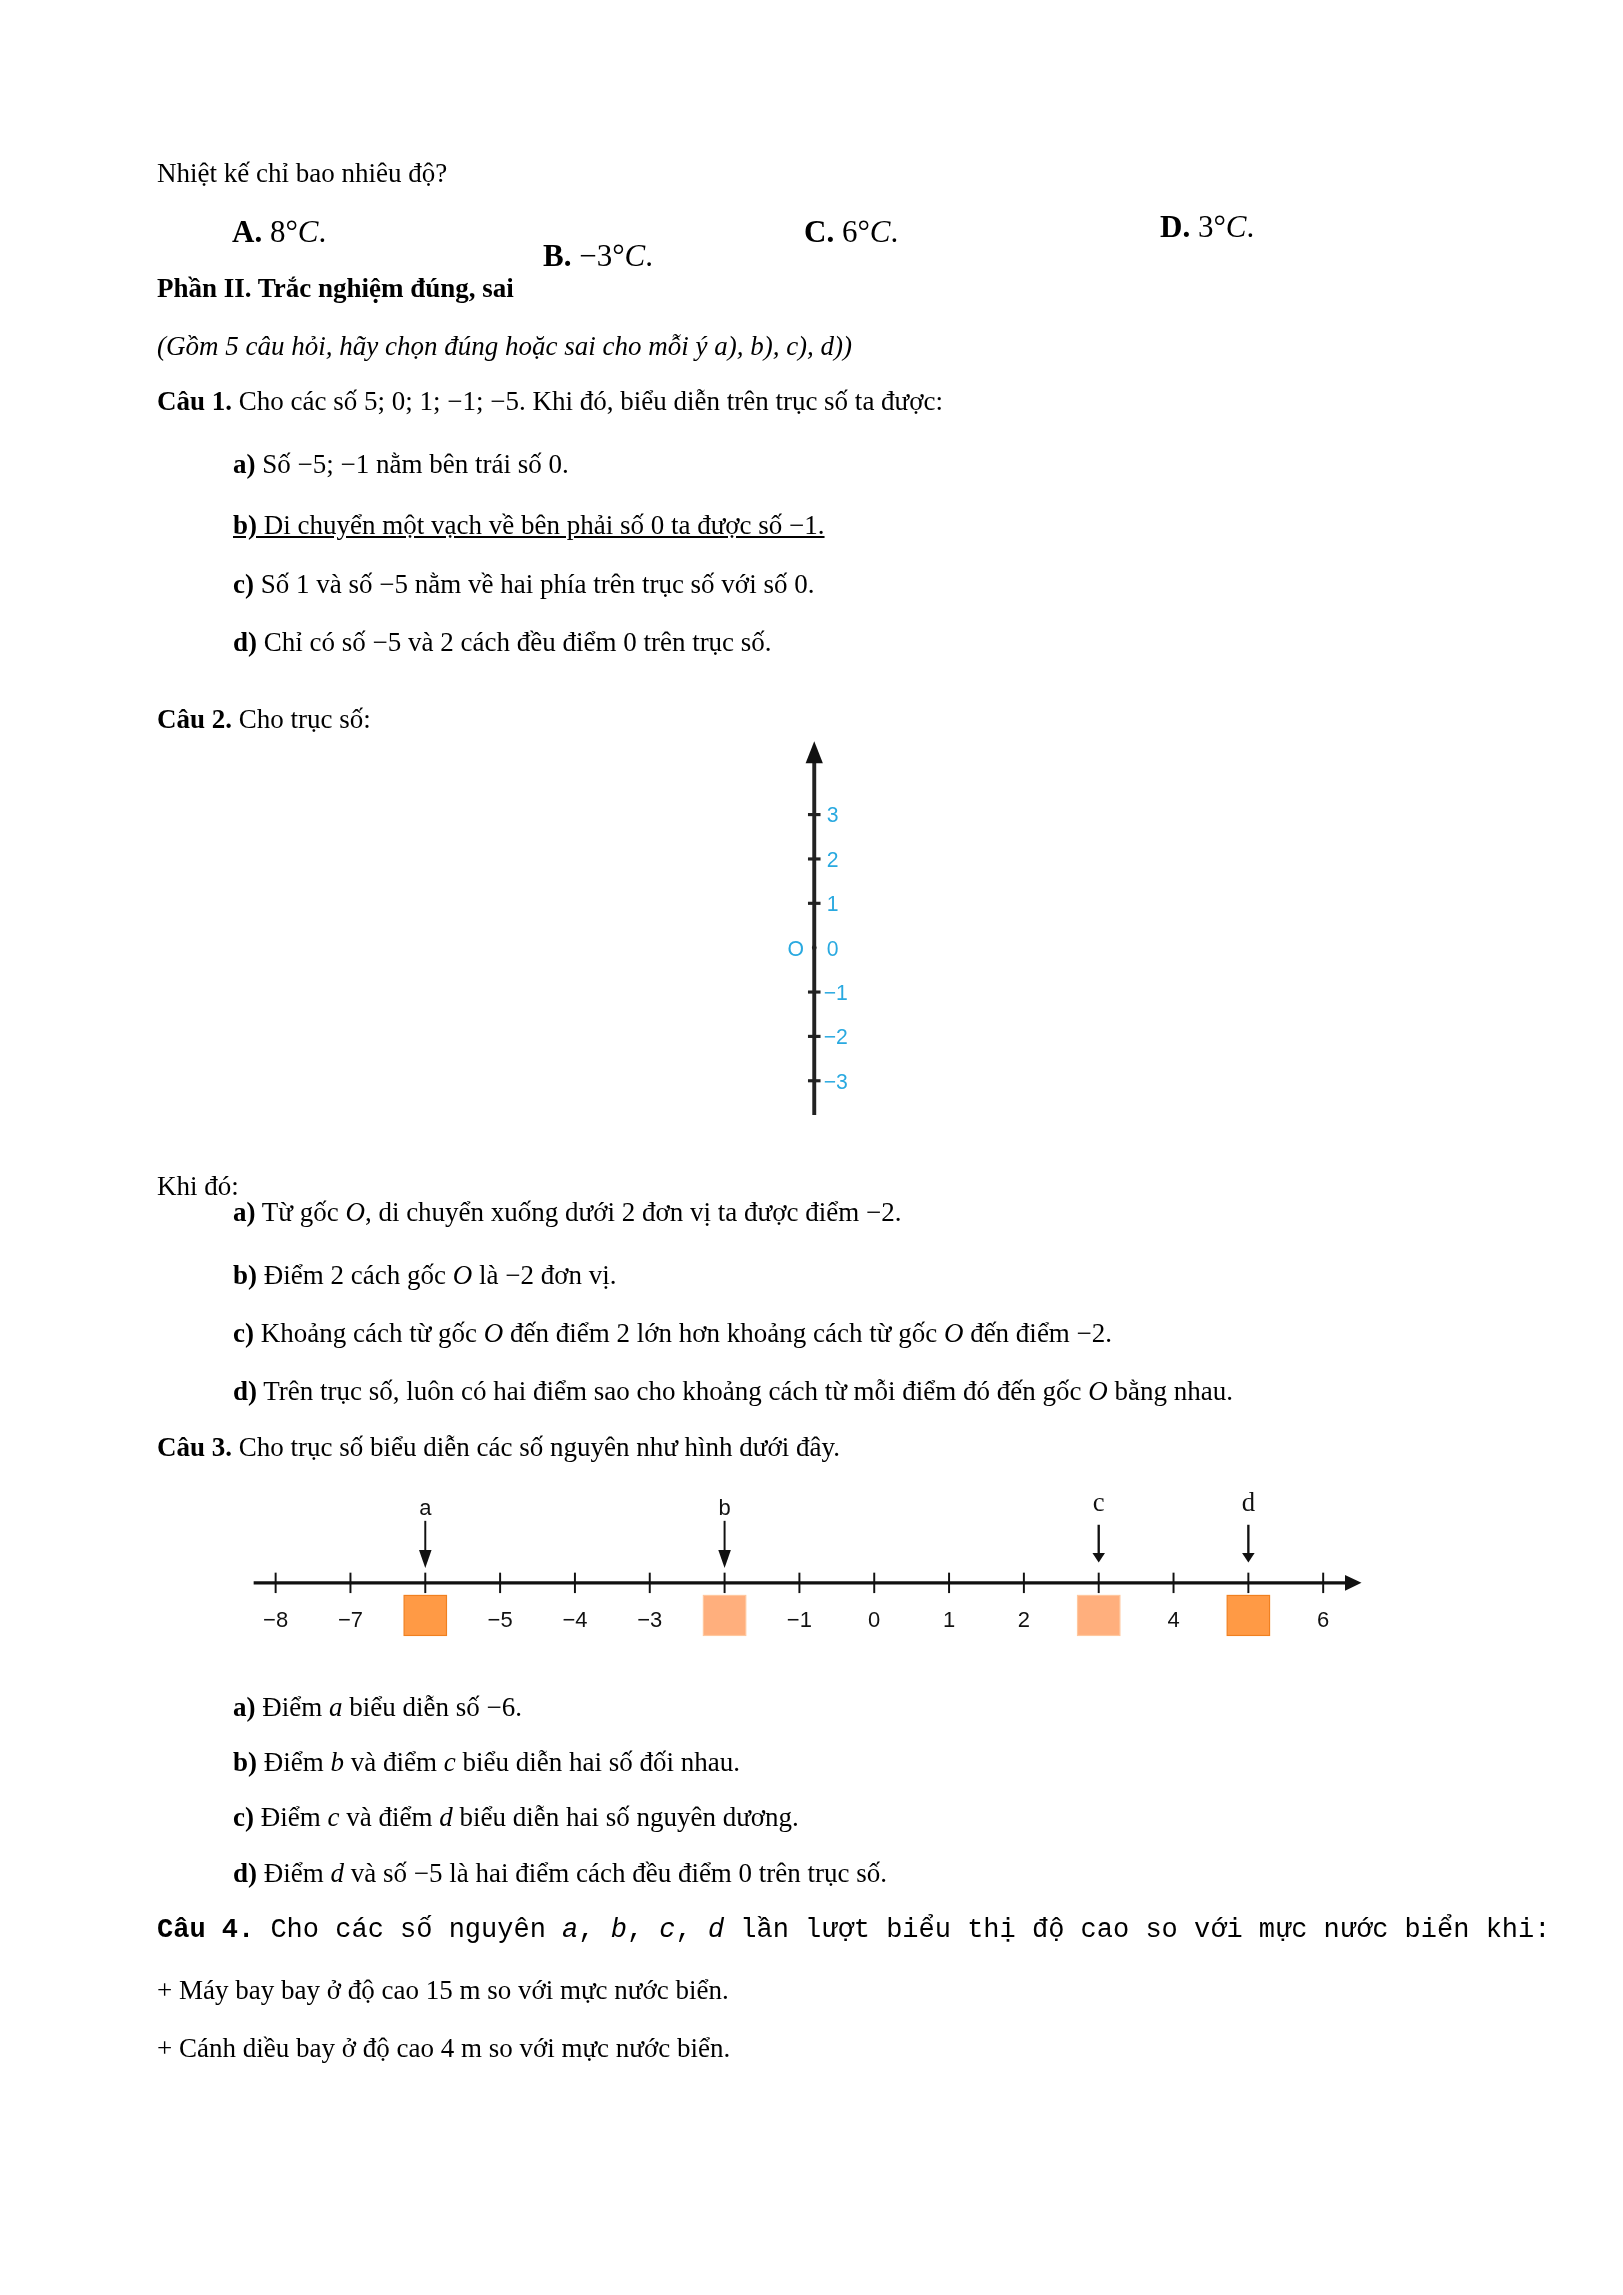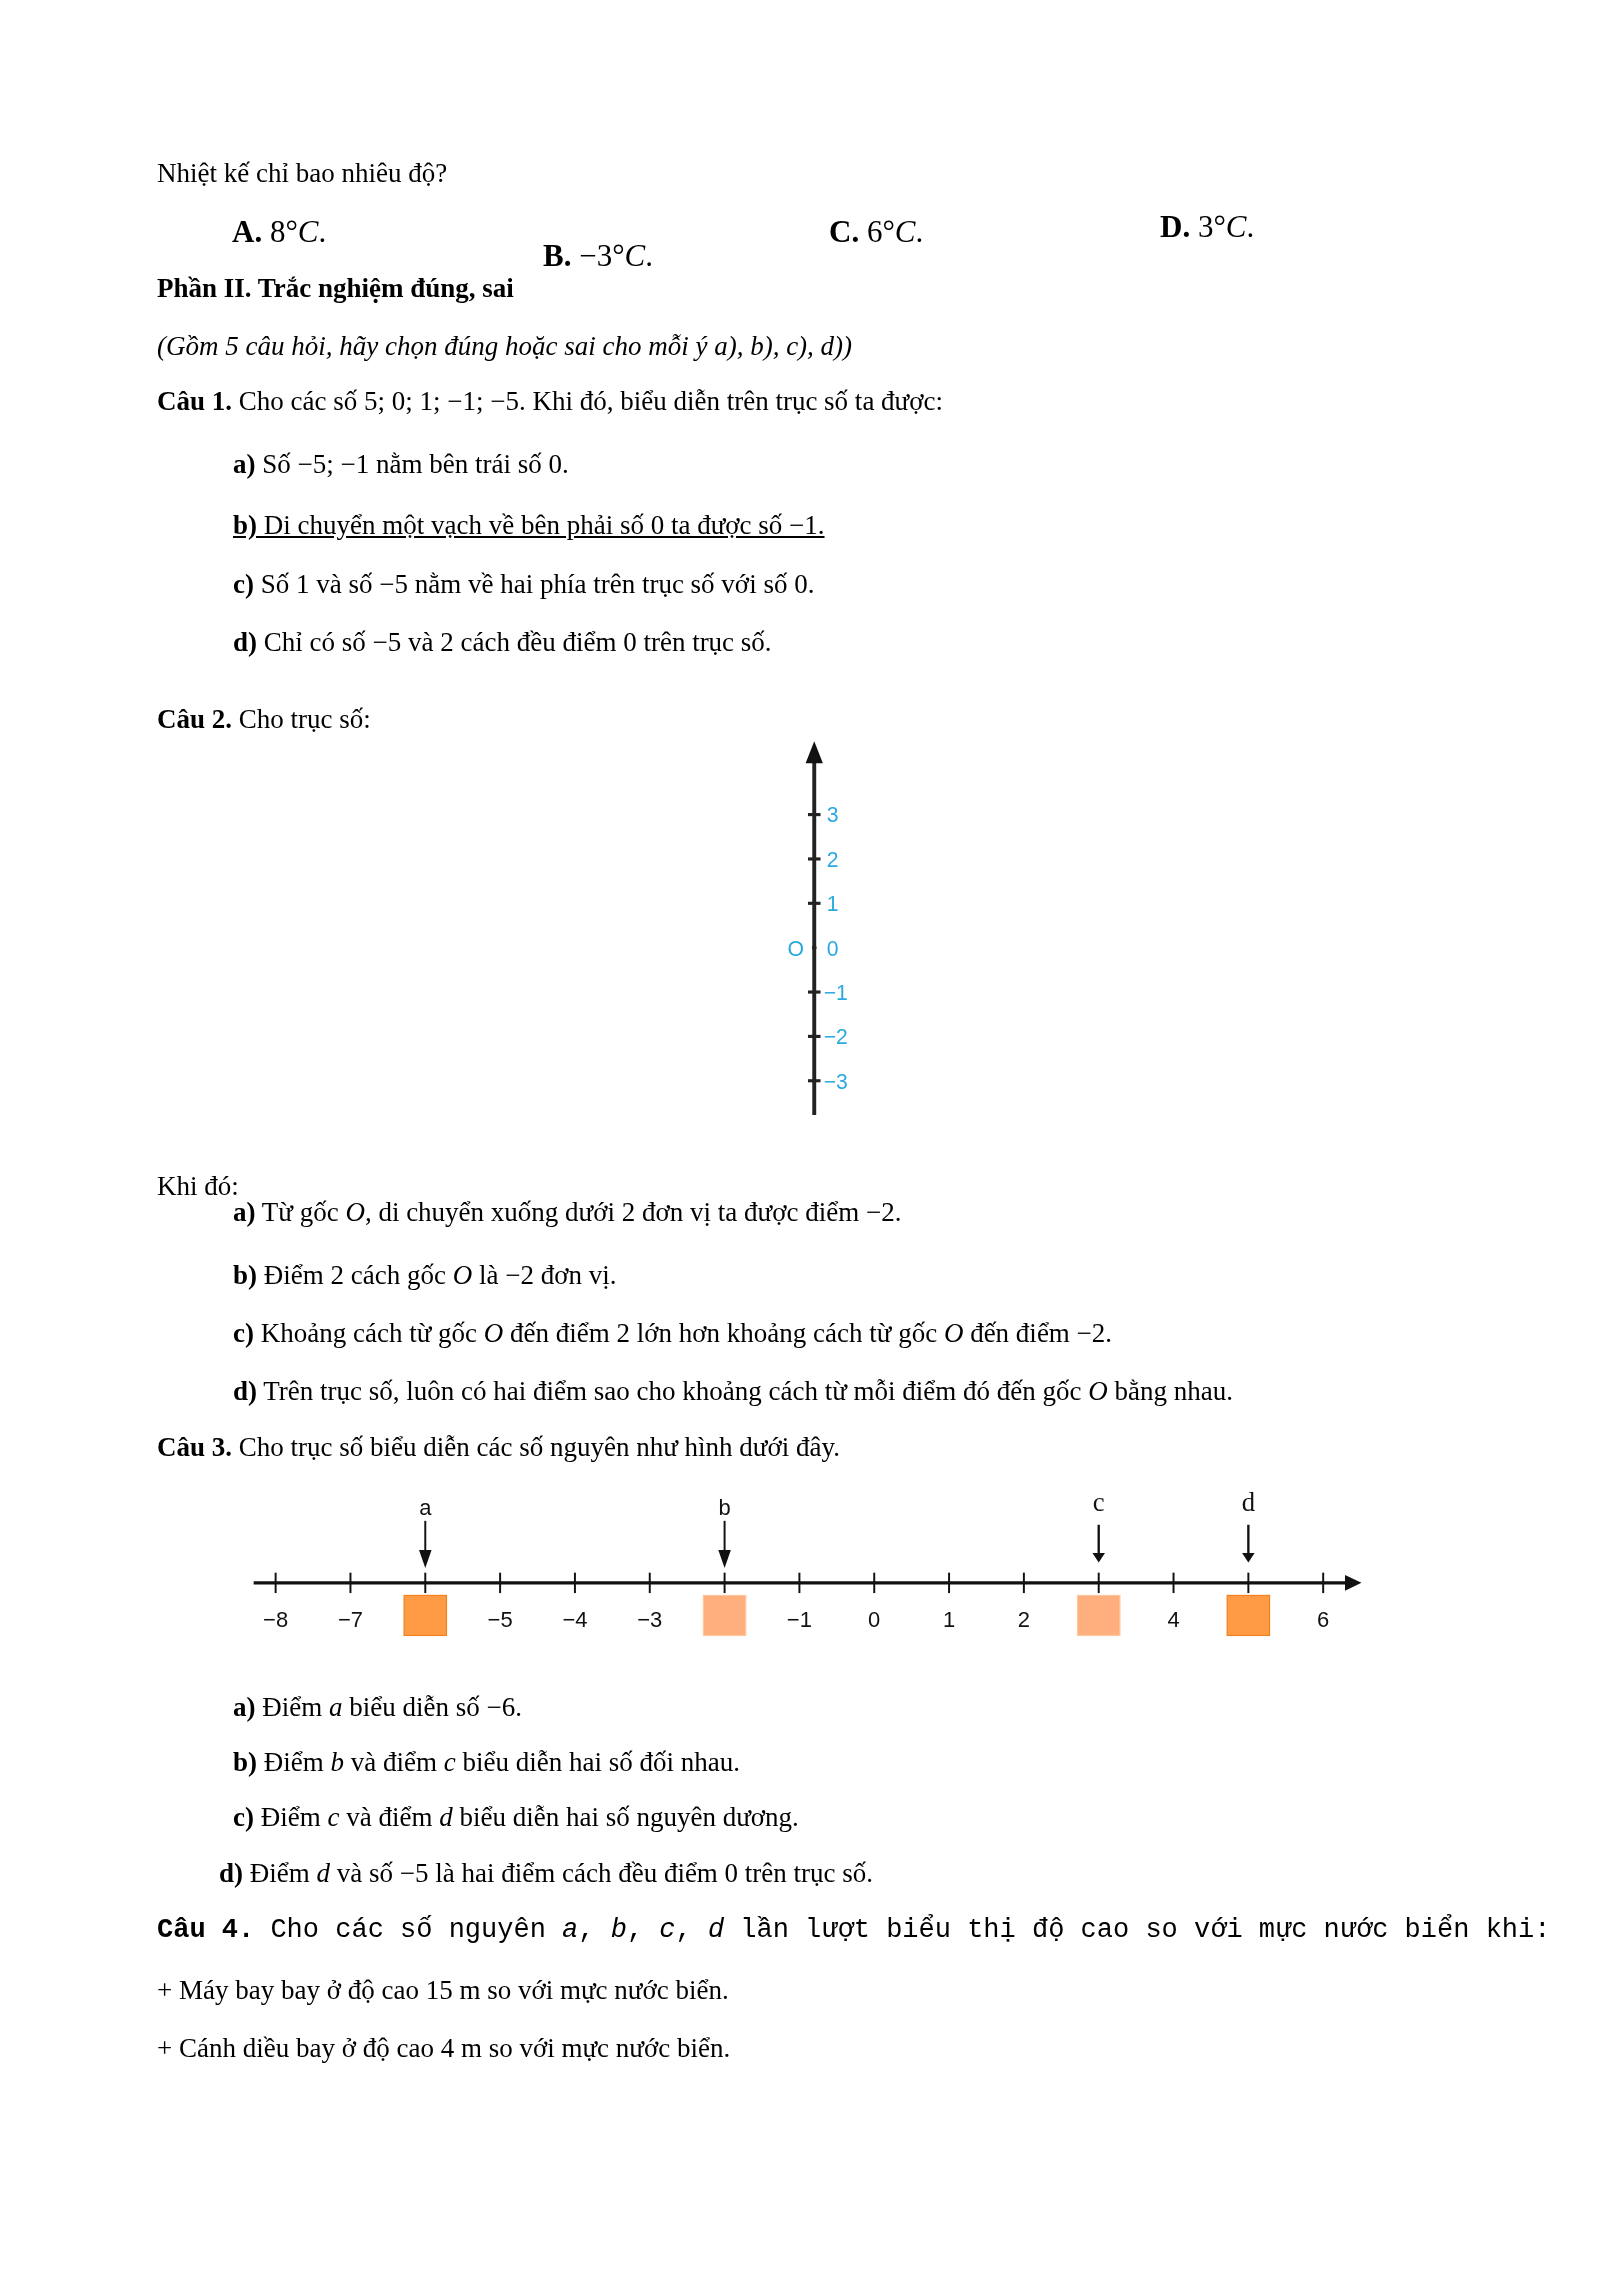--- a/index.html
+++ b/index.html
@@ -21,21 +21,21 @@
 <div class="line" style="left:157px; top:158px;">Nhiệt kế chỉ bao nhiêu độ?</div>
 
 <div class="opt" style="left:232px; top:216px;">
   <span class="b">A.</span>
   <span>8°</span><span class="i">C</span><span>.</span>
 </div>
 <div class="opt" style="left:543px; top:200px;margin-top:40px;">
   <span class="b">B.</span>
   <span>−3°</span><span class="i">C</span><span>.</span>
 </div>
-<div class="opt" style="left:829px; top:216px;">
+<div class="opt" style="left:804px; top:216px;">
   <span class="b">C.</span>
   <span>6°</span><span class="i">C</span><span>.</span>
 </div>
 <div class="opt" style="left:1160px; top:211px;">
   <span class="b">D.</span>
   <span>3°</span><span class="i">C</span><span>.</span>
 </div>
 
 <div class="line b" style="left:157px; top:273px;">Phần II. Trắc nghiệm đúng, sai</div>
 <div class="line i" style="left:157px; top:331px;">(Gồm 5 câu hỏi, hãy chọn đúng hoặc sai cho mỗi ý a), b), c), d))</div>
@@ -139,20 +139,20 @@
       <rect x="1562.8999999999999" y="2032" width="54" height="51" fill="#FF9A45" stroke="#F08020" stroke-width="1.5"></rect>
       <line x1="1589.8999999999999" y1="1942" x2="1589.8999999999999" y2="1984" stroke="#111" stroke-width="3"></line>
       <polygon points="1589.8999999999999,1990 1581.8999999999999,1978 1597.8999999999999,1978" fill="#111"></polygon>
       <text x="1589.8999999999999" y="1924" text-anchor="middle" class="ptlabel-serif">d</text>
     </g>
 </svg>
 
 <div class="line" style="left:233px; top:1692px;"><span class="b">a)</span><span> Điểm  </span><span class="i">a</span><span>  biểu diễn số  −6.</span></div>
 <div class="line" style="left:233px; top:1747px;"><span class="b">b)</span><span> Điểm  </span><span class="i">b</span><span> và điểm  </span><span class="i">c</span><span>  biểu diễn hai số đối nhau.</span></div>
 <div class="line" style="left:233px; top:1802px;"><span class="b">c)</span><span> Điểm  </span><span class="i">c</span><span>  và điểm  </span><span class="i">d</span><span>  biểu diễn hai số nguyên dương.</span></div>
-<div class="line" style="left:219px; top:1858px;"><span class="b">d)</span><span> Điểm  </span><span class="i">d</span><span>  và số  −5  là hai điểm cách đều điểm 0 trên trục số.</span></div>
+<div class="line" style="left:233px; top:1858px;"><span class="b">d)</span><span> Điểm  </span><span class="i">d</span><span>  và số  −5  là hai điểm cách đều điểm 0 trên trục số.</span></div>
 
 <div class="line" style="left:157px; top:1915px;font-family:Liberation Mono, monospace;">
   <span class="b">Câu 4.</span><span id="q4stem"><span> Cho các số nguyên  </span><span class="i">a</span><span>,  </span><span class="i">b</span><span>,  </span><span class="i">c</span><span>,  </span><span class="i">d</span><span>  lần lượt biểu thị độ cao so với mực nước biển khi:</span></span>
 </div>
 <div class="line" style="left:157px; top:1975px;">+ Máy bay bay ở độ cao  15 m  so với mực nước biển.</div>
 <div class="line" style="left:157px; top:2033px;">+ Cánh diều bay ở độ cao  4 m  so với mực nước biển.</div>
 
 
 </body></html>

